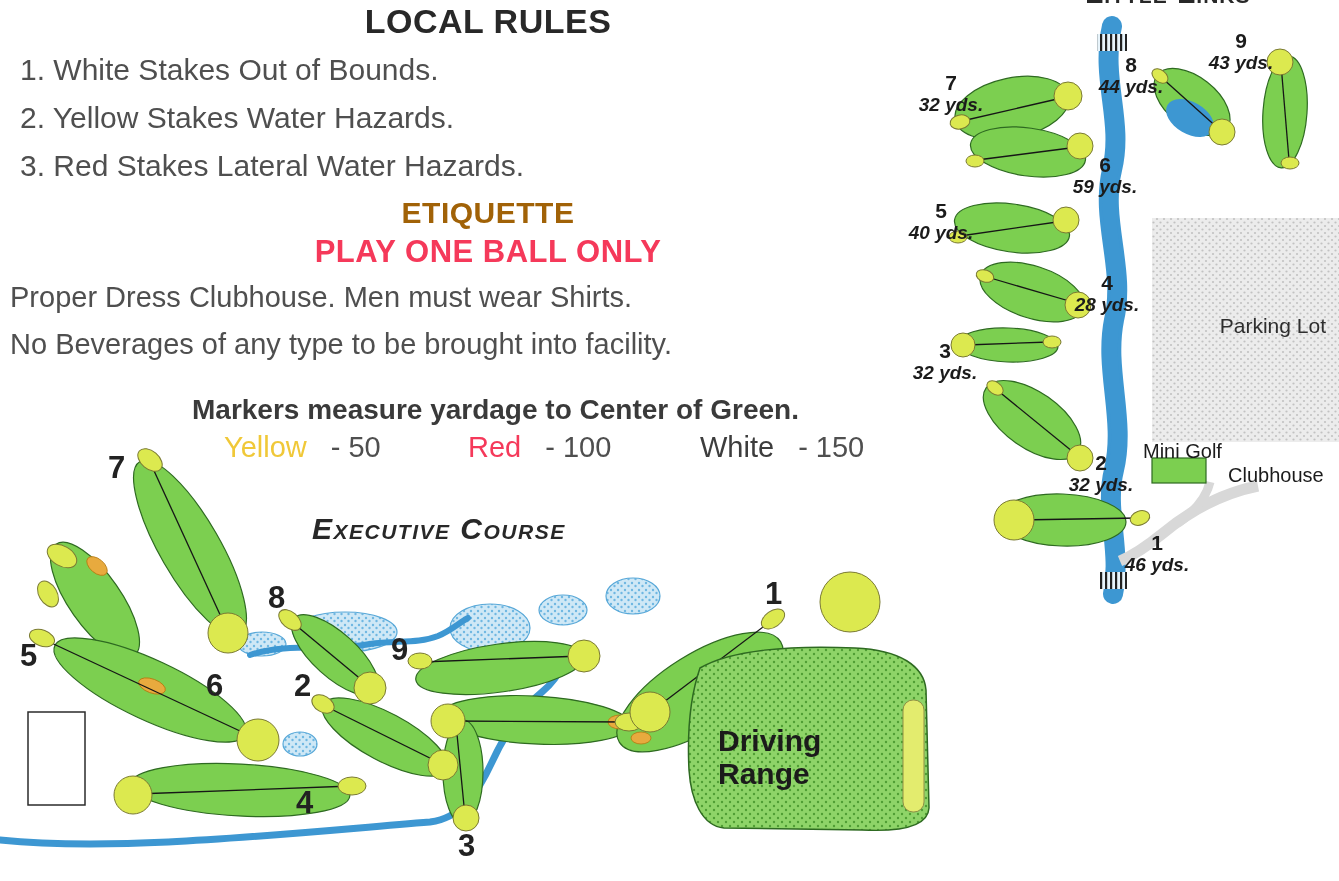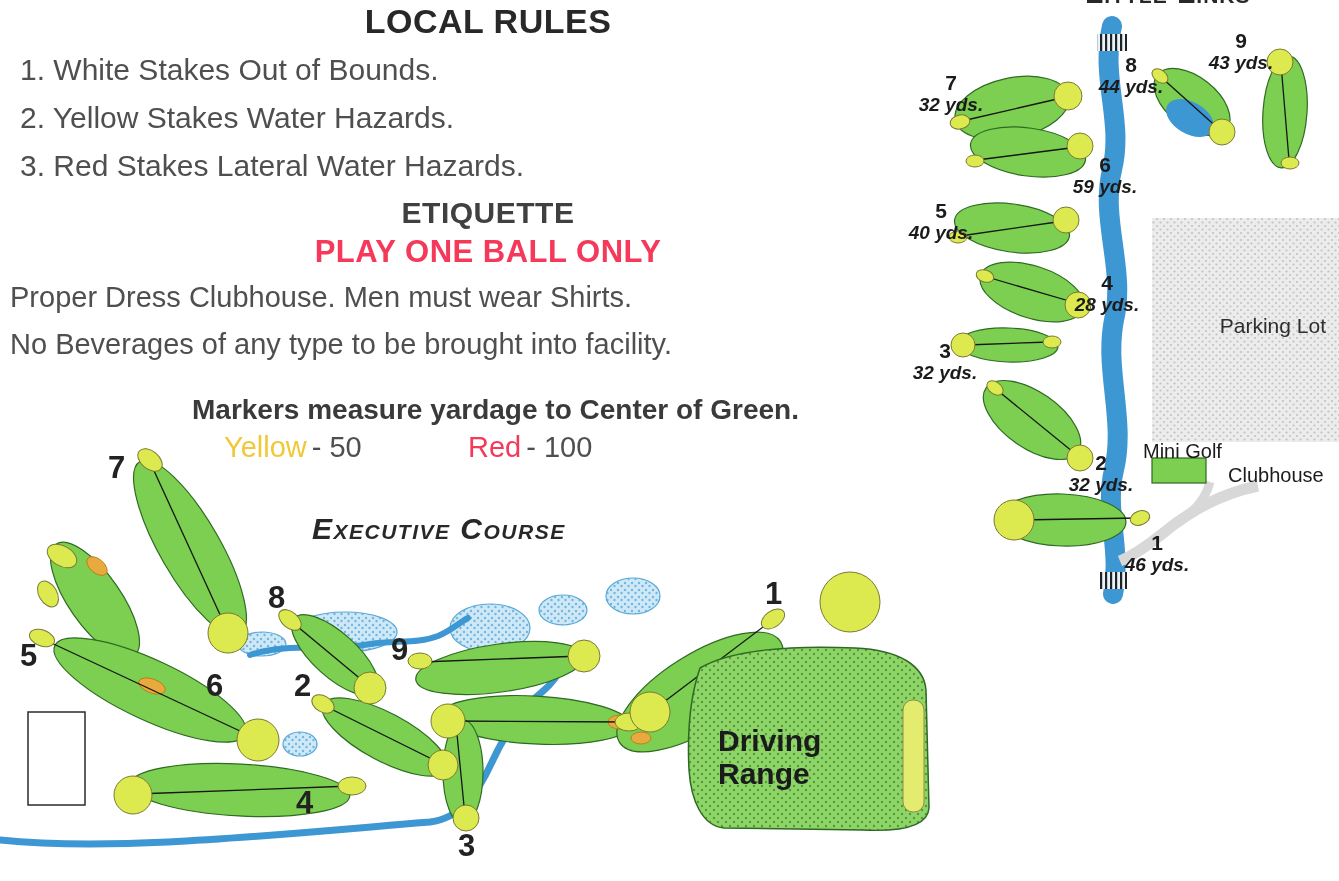--- a/index.html
+++ b/index.html
@@ -5,30 +5,30 @@
   * { box-sizing: border-box; }
   html, body { margin: 0; padding: 0; }
   body { font-family: "Liberation Sans", sans-serif; background: #ffffff; }
   .page { position: relative; width: 1339px; height: 881px; overflow: hidden; background: #fff; color: var(--text-dark, #2e2e2e); }
   .abs { position: absolute; }
   .t { white-space: nowrap; }
   .center-col { left: 0; width: 976px; text-align: center; }
   .rules-title { top: 2px; font-size: 34px; font-weight: bold; color: #282828; letter-spacing: .5px; }
   .rules-list { left: 20px; top: 46px; }
   .rule-line { font-size: 30px; color: var(--text-gray, #4f4f4f); line-height: 48px; }
-  .etq-title { top: 196px; font-size: 30px; font-weight: bold; color: #404040; letter-spacing: .5px; }
+  .etq-title { top: 196px; font-size: 30px; font-weight: bold; color: #a16207; letter-spacing: .5px; }
   .play-one { top: 234px; font-size: 31px; font-weight: bold; color: var(--accent-red, #f5395a); letter-spacing: .5px; }
   .dress { font-size: 29px; color: var(--text-gray, #4f4f4f); }
   .markers-heading { left: 192px; top: 394px; font-size: 28px; font-weight: bold; color: #3a3a3a; }
   .legend-item { top: 431px; font-size: 29px; }
   .legend-label { font-weight: normal; }
   .legend-yellow .legend-label { color: var(--accent-yellow, #f0c838); }
   .legend-red .legend-label { color: var(--accent-red, #f5395a); }
   .legend-white .legend-label { color: #3d3d3d; }
-  .legend-value { color: var(--text-gray, #4f4f4f); margin-left: 5px; }
+  .legend-value { color: var(--text-gray, #4f4f4f); margin-left: 24px; }
   .exec-title { left: 312px; top: 512px; font-size: 30px; font-weight: bold; font-style: italic; font-variant: small-caps; letter-spacing: 1.5px; color: #282828; }
   .holeno { font-size: 31px; font-weight: 600; color: #222; }
   .ll-label { width: 90px; text-align: center; color: #1b1b1b; }
   .ll-no { display: block; font-size: 21px; font-weight: bold; line-height: 22px; }
   .ll-yds { display: block; font-size: 19px; font-weight: bold; line-height: 22px; font-style: italic; }
   .map-label { font-weight: bold; color: #1b1b1b; }
   .putting { left: 892px; top: 560px; width: 150px; font-size: 30px; line-height: 33px; }
   .driving { left: 718px; top: 724px; width: 162px; font-size: 30px; line-height: 33px; }
   .parking { left: 1186px; top: 314px; width: 140px; text-align: right; font-size: 21px; color: #2e2e2e; }
   .small-label { font-size: 20px; color: #1b1b1b; }
@@ -229,20 +229,23 @@
   <div class="abs dress t" style="left:10px; top:328px;">No Beverages of any type to be brought into facility.</div>
 
   <div class="abs markers-heading t">Markers measure yardage to Center of Green.</div>
 
   <div class="abs legend-item legend-yellow t" style="left:224px;">
     <span class="legend-label">Yellow</span><span class="legend-value">- 50</span>
   </div>
   <div class="abs legend-item legend-red t" style="left:468px;">
     <span class="legend-label">Red</span><span class="legend-value">- 100</span>
   </div>
+  <div class="abs legend-item legend-white t" style="left:700px;">
+    <span class="legend-label">White</span><span class="legend-value">- 150</span>
+  </div>
 
   <div class="abs exec-title t">Executive Course</div>
 
   <span class="abs holeno t" style="left:765px; top:576px;">1</span>
   <span class="abs holeno t" style="left:294px; top:668px;">2</span>
   <span class="abs holeno t" style="left:458px; top:828px;">3</span>
   <span class="abs holeno t" style="left:296px; top:785px;">4</span>
   <span class="abs holeno t" style="left:20px; top:638px;">5</span>
   <span class="abs holeno t" style="left:206px; top:668px;">6</span>
   <span class="abs holeno t" style="left:108px; top:450px;">7</span>

